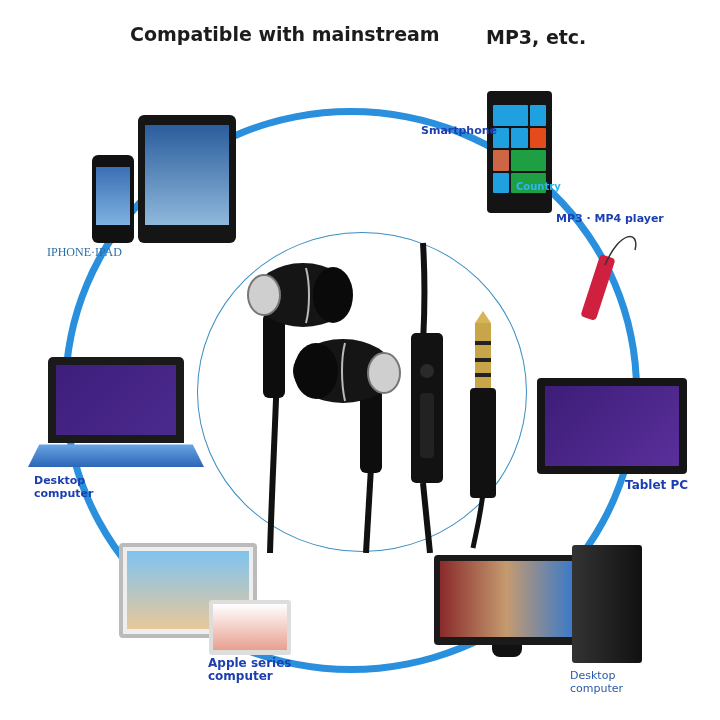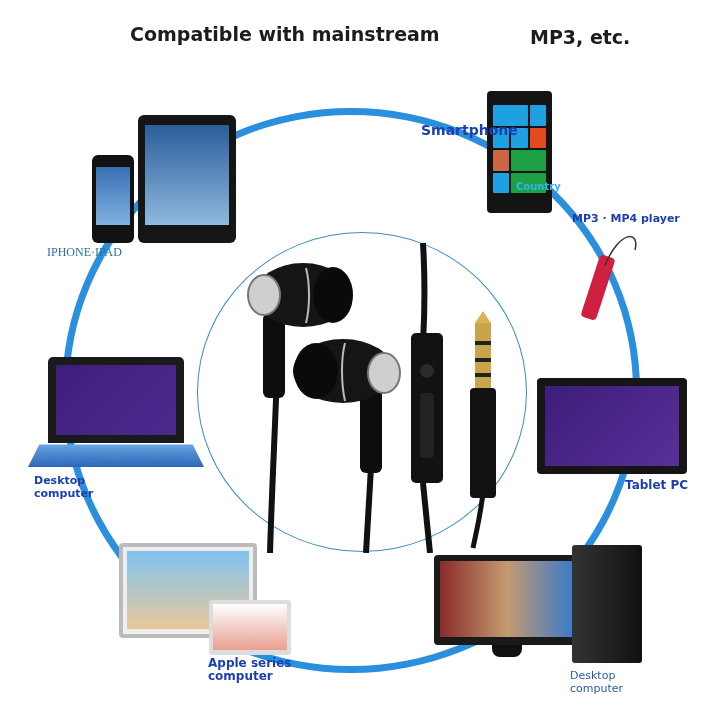--- a/index.html
+++ b/index.html
@@ -1,19 +1,19 @@
 <!DOCTYPE html>
 <html><head>
 <meta charset="utf-8">
 <style>
   html,body{margin:0;padding:0;}
   body{width:720px;height:720px;background:#ffffff;position:relative;overflow:hidden;font-family:"DejaVu Sans",sans-serif;}
   .abs{position:absolute;}
   .title{left:130px;top:23px;font-weight:bold;font-size:19px;line-height:23px;color:#1c1c1c;}
-  .title2{left:486px;top:26px;font-weight:bold;font-size:19px;color:#1c1c1c;margin-left:44px;}
+  .title2{left:486px;top:26px;font-weight:bold;font-size:19px;color:#1c1c1c;}
   .lbl{font-weight:bold;color:#1b3fb0;font-size:11px;line-height:13px;}
   .ring{left:62px;top:108px;width:578px;height:565px;border:7px solid #2a8fdc;border-radius:50%;box-sizing:border-box;}
   .inner{left:197px;top:232px;width:330px;height:320px;border:1.5px solid #3a8fc0;border-radius:50%;background:#fff;box-sizing:border-box;}
   .screen-tiles{display:grid;gap:2px;}
   .tile{border-radius:1px;}
   
   .dev{position:absolute;}
 </style>
 </head>
 <body>
@@ -74,23 +74,23 @@
     <div class="tile" style="background:#1fa0e0;"></div>
       <div class="tile" style="background:#1fa0e0;"></div>
       <div class="tile" style="background:#e34b1c;"></div>
     <div class="tile" style="background:#c64;"></div>
       <div class="tile" style="background:#1e9f44;grid-column:span 2;"></div>
     <div class="tile" style="background:#1fa0e0;"></div>
       <div class="tile" style="background:#1e9f44;grid-column:span 2;"></div>
   </div>
 </div>
 <div class="abs" style="left:516px;top:181px;font-size:10px;font-weight:bold;color:#2fb6ee;">Country</div>
-<div class="abs lbl" style="left:421px;top:124px;font-size:14px;">Smartphone</div>
+<div class="abs lbl" style="left:421px;top:124px;font-size:11px;">Smartphone</div>
 
-<div class="abs lbl" style="left:572px;top:212px;">MP3 · MP4 player</div>
+<div class="abs lbl" style="left:556px;top:212px;">MP3 · MP4 player</div>
 <div class="dev" style="left:590px;top:255px;width:16px;height:65px;background:#d02040;border-radius:4px;transform:rotate(18deg);"></div>
 <svg class="abs" style="left:600px;top:225px;" width="50" height="50">
     <path d="M5 40 C20 5 40 5 35 25" stroke="#333" fill="none" stroke-width="1.5"></path>
   </svg>
 
 <div class="dev" style="left:48px;top:357px;width:136px;height:86px;background:#1a1a1a;border-radius:5px 5px 0 0;">
   <div style="margin:8px 8px;height:70px;background:linear-gradient(135deg,#3e1e7c,#4b2a8e);"></div>
 </div>
 <div class="dev" style="left:34px;top:443px;width:164px;height:24px;background:linear-gradient(#6aa6e6,#2e66b6);transform:perspective(60px) rotateX(20deg);"></div>
 <div class="abs lbl" style="left:34px;top:474px;">

